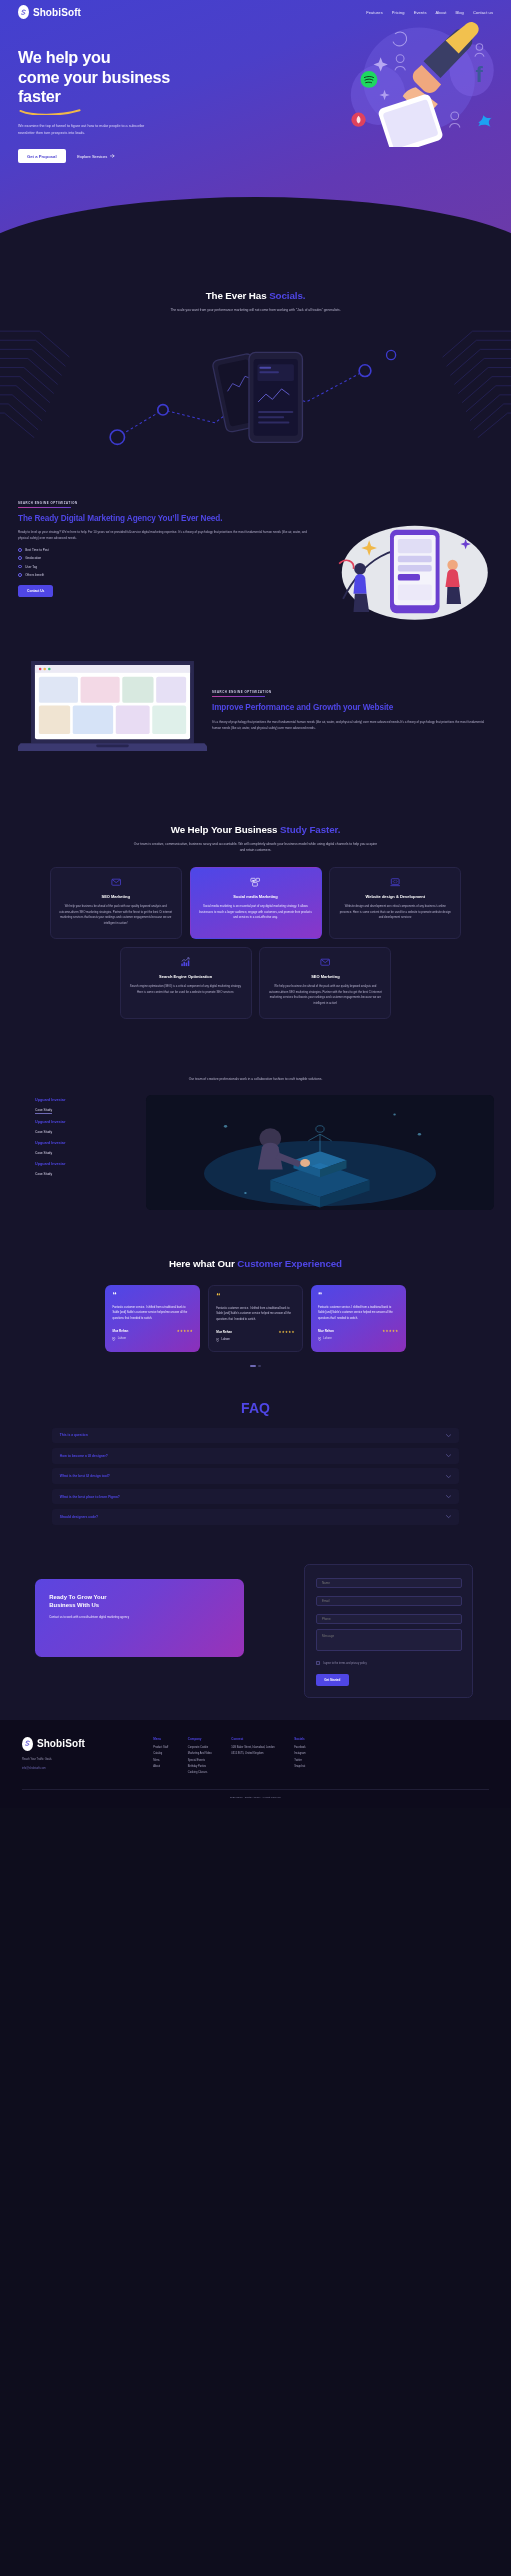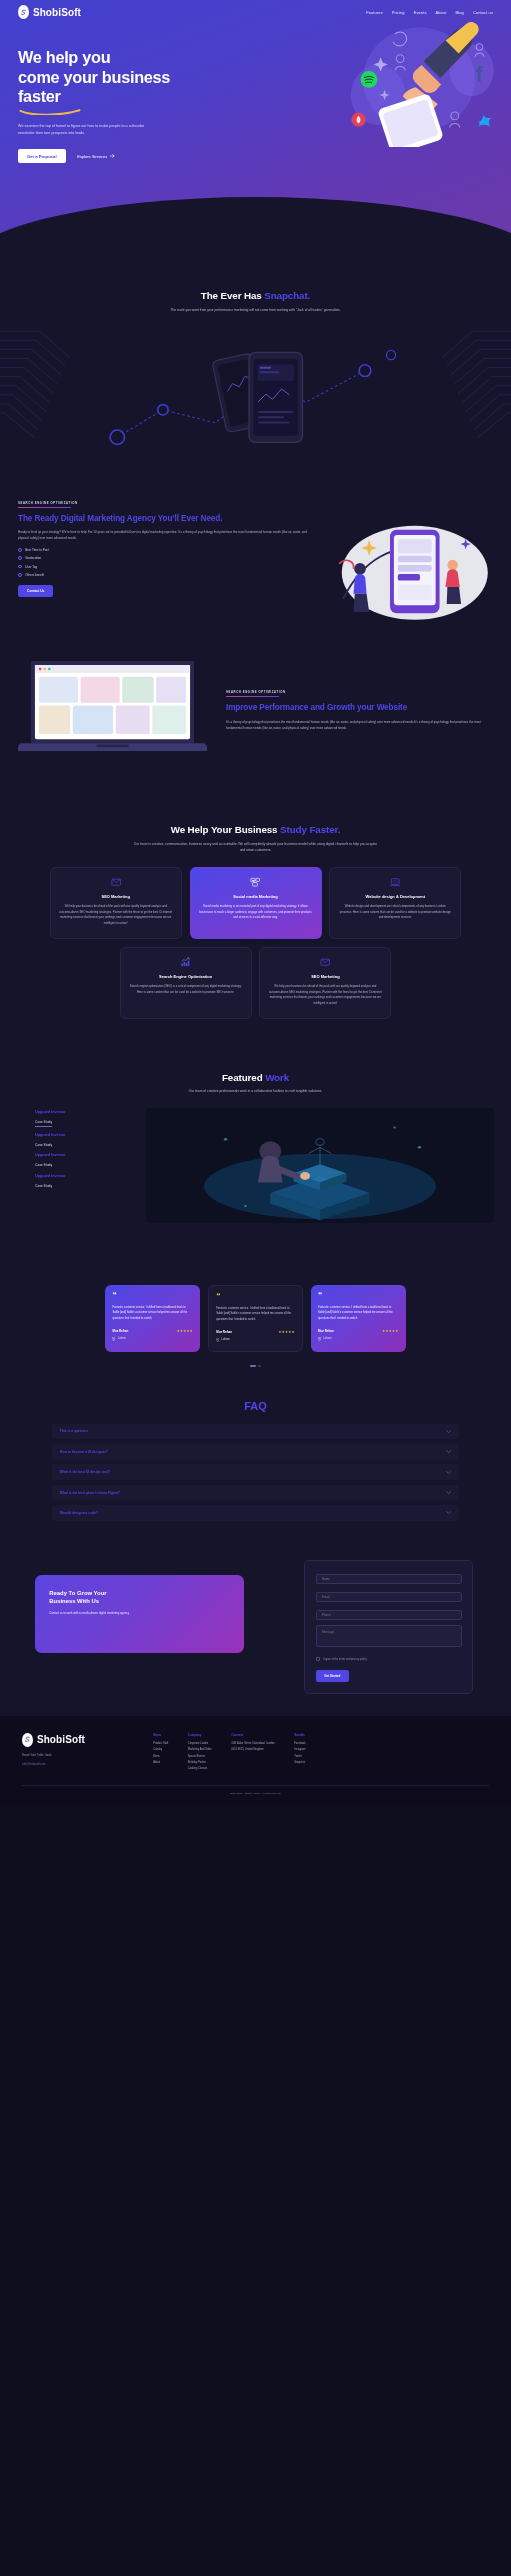--- a/index.html
+++ b/index.html
@@ -46,21 +46,21 @@
   .eyebrow-rule{width:53px;height:1px;background:linear-gradient(90deg,#b93fa0,#6b3fd0);margin-top:2px;}
   h3.blk-title{font-size:8.2px;line-height:1.28;color:#4f46e5;font-weight:bold;margin-top:5.9px;letter-spacing:-0.1px;}
   .blk-body{font-size:3px;line-height:2.05;color:#b4b0cc;margin-top:5.2px;}
   .checklist{margin-top:6.5px;display:flex;flex-direction:column;gap:4.2px;}
   .check-row{display:flex;align-items:center;gap:3.3px;font-size:3px;color:#cfccE4;}
   .check-ic{width:3.9px;height:3.9px;border-radius:50%;border:0.7px solid #6c63f0;display:inline-block;}
   .btn-contact{margin-top:8.5px;background:#4f46e5;color:#fff;border:none;border-radius:2.6px;font-size:3.3px;font-weight:bold;padding:3.9px 9px;cursor:pointer;}
   .agency-art{width:176px;height:124px;position:relative;flex:none;}
 
   
-  .improve{padding:17px 18px 39px 18px;display:flex;gap:19px;align-items:center;position:relative;}
+  .improve{padding:17px 18px 39px 18px;display:flex;gap:5px;align-items:center;position:relative;}
   .laptop{width:189px;height:98px;position:relative;flex:none;}
 
   
   .services{padding:26px 17px 26px 17px;}
   .cards-row{display:flex;gap:7.8px;justify-content:center;margin-top:13px;}
   .card{width:132px;border-radius:5.9px;background:#1a1833;border:0.7px solid #272448;padding:9px 8.5px 11.7px 8.5px;text-align:center;position:relative;overflow:hidden;}
   .card.hl{background:linear-gradient(160deg,#4d47e8 0%,#6b3fd6 55%,#8a36c8 100%);border-color:transparent;}
   .card-ic{width:10.4px;height:10.4px;margin:0 auto 4.6px auto;}
   .card-h{font-size:4px;font-weight:bold;line-height:1.5;}
   .card-p{font-size:2.8px;line-height:1.95;color:#b8b4d0;margin-top:4.6px;}
@@ -89,21 +89,21 @@
   .t-foot{margin-top:7.8px;display:flex;align-items:center;justify-content:space-between;}
   .t-name{font-size:3px;font-weight:bold;}
   .stars{font-size:3.3px;color:#f5c343;letter-spacing:0.3px;}
   .t-loc{display:flex;align-items:center;gap:2px;font-size:2.7px;color:#ded9f5;margin-top:3.3px;}
   .dots{display:flex;gap:2.6px;justify-content:center;margin-top:13px;}
   .dot{width:2.6px;height:2.6px;border-radius:50%;background:#3a3760;}
   .dot.on{background:#6f6ab5;width:5.9px;border-radius:2px;}
 
   
   .faq{padding:19.6px 52px 26px 52px;}
-  .faq-h{text-align:center;font-size:11px;font-weight:bold;color:#4f46e5;}
+  .faq-h{text-align:center;font-size:14px;font-weight:bold;color:#4f46e5;}
   .faq-list{margin-top:11.7px;display:flex;flex-direction:column;gap:4.6px;}
   .faq-item{background:#1a1833;border-radius:3.3px;padding:5.9px 7.8px;display:flex;align-items:center;justify-content:space-between;cursor:pointer;}
   .faq-q{font-size:3.3px;font-weight:bold;color:#4f46e5;}
   .chev{width:5.2px;height:3.3px;}
 
   
   .cta{padding:13px 26px 39px 26px;position:relative;}
   .cta-wrap{position:relative;height:117px;}
   .cta-left{position:absolute;left:9px;top:15.6px;width:209px;height:78px;border-radius:6.5px;background:linear-gradient(135deg,#5b45e0 0%,#6f3fd2 45%,#9a32b8 100%);padding:14.3px 14.3px;}
   .cta-left h4{font-size:5.9px;font-weight:bold;line-height:1.35;}
@@ -232,21 +232,21 @@
         <path d="M120 62H74L28 102"></path>
           <path d="M120 76H80L34 116"></path>
           <path d="M120 90H86L40 130"></path>
           <path d="M120 104H92L46 144"></path>
         <path d="M120 118H98L52 158"></path>
           <path d="M120 132h-16L58 170"></path>
       </g>
     </svg>
     <div class="sec-center" style="position:relative;z-index:3;">
       <h2 class="sec-title">
-        <span>The Ever Has </span><span class="accent">Snapchat.</span>
+        <span>The Ever Has </span><span class="accent">Socials.</span>
       </h2>
       <p class="sec-sub" style="max-width:202px;margin-left:auto;margin-right:auto;">The scale you want from your performance marketing will not come from working with “Jack of all trades” generalists.</p>
     </div>
     <div class="game-art">
       <svg viewBox="0 0 784 230" width="511" height="150">
         <g fill="none" stroke="#3d3bd0" stroke-width="1.6" stroke-dasharray="4 4">
           <path d="M180 172 L250 130 L330 150 L400 96 L470 118 L560 70"></path>
         </g>
         <circle cx="180" cy="172" r="11" fill="#16142b" stroke="#3d3bd0" stroke-width="2.5"></circle>
         <circle cx="250" cy="130" r="8" fill="#16142b" stroke="#3d3bd0" stroke-width="2.5"></circle>
@@ -414,23 +414,20 @@
             <path d="M3 6l9 7 9-7" fill="none" stroke="#4f46e5" stroke-width="1.6"></path>
           </svg>
         <div class="card-h">SEO Marketing</div>
         <div class="card-p">We help your business be ahead of the pack with our quality keyword analysis and outcome-driven SEO marketing strategies. Partner with the finest to get the best Ct internet marketing services that boosts your rankings and customer engagements because we are intelligent in action!</div>
       </div>
     </div>
   </section>
 
   <section class="featured dark">
     <div class="sec-center">
-      <h2 class="sec-title">
-        <span>Featured </span><span class="accent">Work</span>
-      </h2>
       <p class="sec-sub" style="max-width:169px;margin-left:auto;margin-right:auto;">Our team of creative professionals work in a collaborative fashion to craft tangible solutions.</p>
     </div>
     <div class="feat-body">
       <div class="feat-list">
         <div class="feat-item active">
           <div class="f-t">Upguard Investar</div>
           <span class="f-s">Case Study</span>
         </div>
         <div class="feat-item">
           <div class="f-t">Upguard Investar</div>
@@ -472,20 +469,25 @@
               <circle cx="330" cy="60" r="2"></circle>
               <circle cx="300" cy="30" r="1.5"></circle>
               <circle cx="120" cy="150" r="1.5"></circle>
           </g>
         </svg>
       </div>
     </div>
   </section>
 
   <section class="testi dark">
+    <div class="sec-center">
+      <h2 class="sec-title" style="max-width:215px;margin:0 auto;">
+        <span>Here what Our </span><span class="accent">Customer Experienced</span>
+      </h2>
+    </div>
     <div class="t-row">
       <div class="t-card t-a">
         <div class="quote q-w">“</div>
         <div class="t-text">Fantastic customer service. I shifted from a traditional bank to Sable [and] Sable’s customer service helped me answer all the questions that I needed to switch.</div>
         <div class="t-foot">
           <span class="t-name">Muz Rehan</span>
           <span class="stars">★★★★★</span>
         </div>
         <div class="t-loc">
             <svg width="3.3" height="3.9" viewBox="0 0 10 12">

